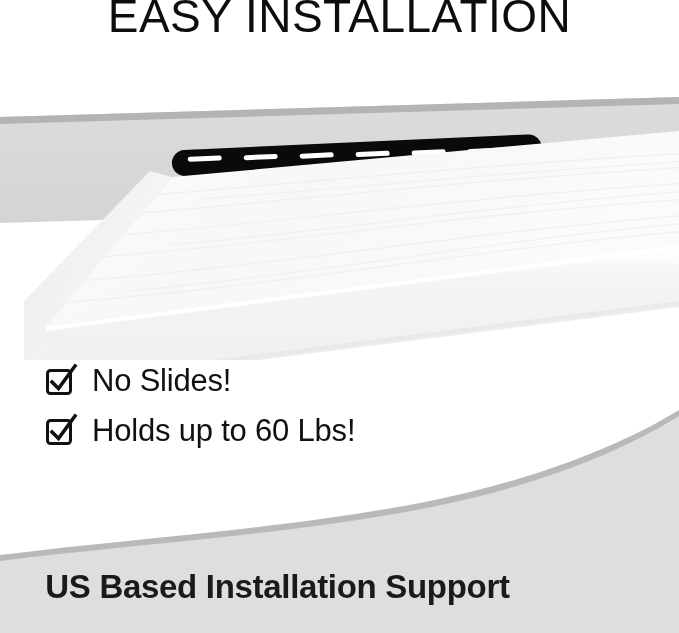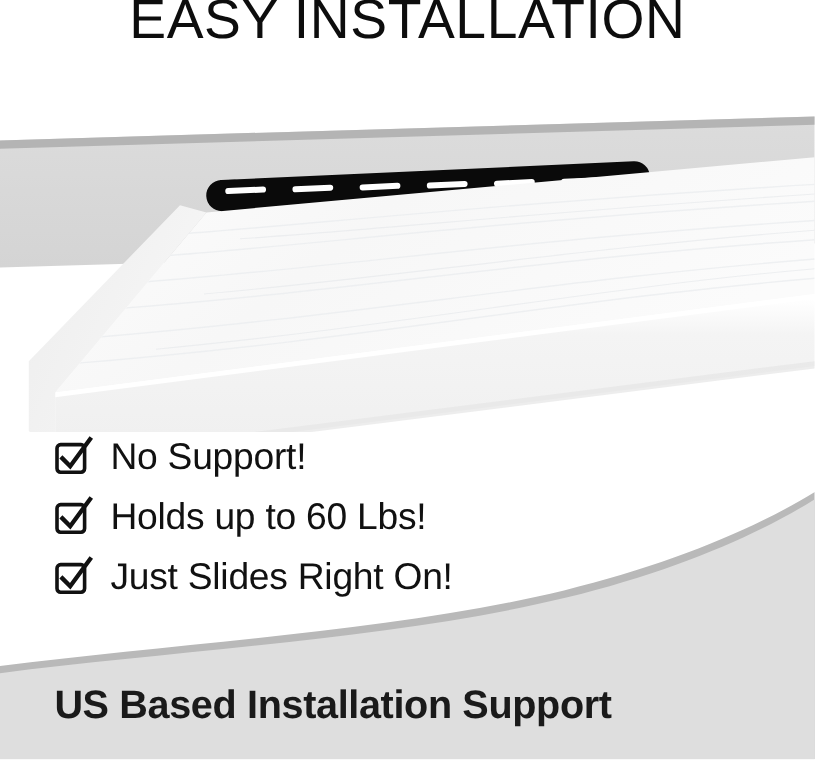--- a/index.html
+++ b/index.html
@@ -194,42 +194,33 @@
 
   <div class="features">
 
     <div class="feature-row">
       <span class="check-box">
         <svg width="34" height="34" viewBox="0 0 34 34" xmlns="http://www.w3.org/2000/svg">
           <rect x="3.5" y="7.5" width="23" height="23" rx="3" ry="3" fill="none" stroke="#111111" stroke-width="3"></rect>
           <path d="M8 19 L14.5 25.5 L31 3" fill="none" stroke="#111111" stroke-width="3.6" stroke-linecap="square" stroke-linejoin="miter"></path>
         </svg>
       </span>
-      <span class="feature-text">No Support!</span>
+      <span class="feature-text">No Slides!</span>
     </div>
 
     <div class="feature-row">
       <span class="check-box">
         <svg width="34" height="34" viewBox="0 0 34 34" xmlns="http://www.w3.org/2000/svg">
           <rect x="3.5" y="7.5" width="23" height="23" rx="3" ry="3" fill="none" stroke="#111111" stroke-width="3"></rect>
           <path d="M8 19 L14.5 25.5 L31 3" fill="none" stroke="#111111" stroke-width="3.6" stroke-linecap="square" stroke-linejoin="miter"></path>
         </svg>
       </span>
       <span class="feature-text">Holds up to 60 Lbs!</span>
     </div>
 
-    <div class="feature-row">
-      <span class="check-box">
-        <svg width="34" height="34" viewBox="0 0 34 34" xmlns="http://www.w3.org/2000/svg">
-          <rect x="3.5" y="7.5" width="23" height="23" rx="3" ry="3" fill="none" stroke="#111111" stroke-width="3"></rect>
-          <path d="M8 19 L14.5 25.5 L31 3" fill="none" stroke="#111111" stroke-width="3.6" stroke-linecap="square" stroke-linejoin="miter"></path>
-        </svg>
-      </span>
-      <span class="feature-text">Just Slides Right On!</span>
-    </div>
 
   </div>
 
   <div class="band">
     <svg width="679" height="233" viewBox="0 0 679 233" xmlns="http://www.w3.org/2000/svg">
 
       <path d="M0,155 C150,136 330,126 470,92 C560,70 630,40 679,10 L679,233 L0,233 Z" fill="#b9b9b9"></path>
 
       <path d="M0,161 C150,142 332,132 472,98 C562,76 631,46 679,16 L679,233 L0,233 Z" fill="#dedede"></path>
     </svg>

